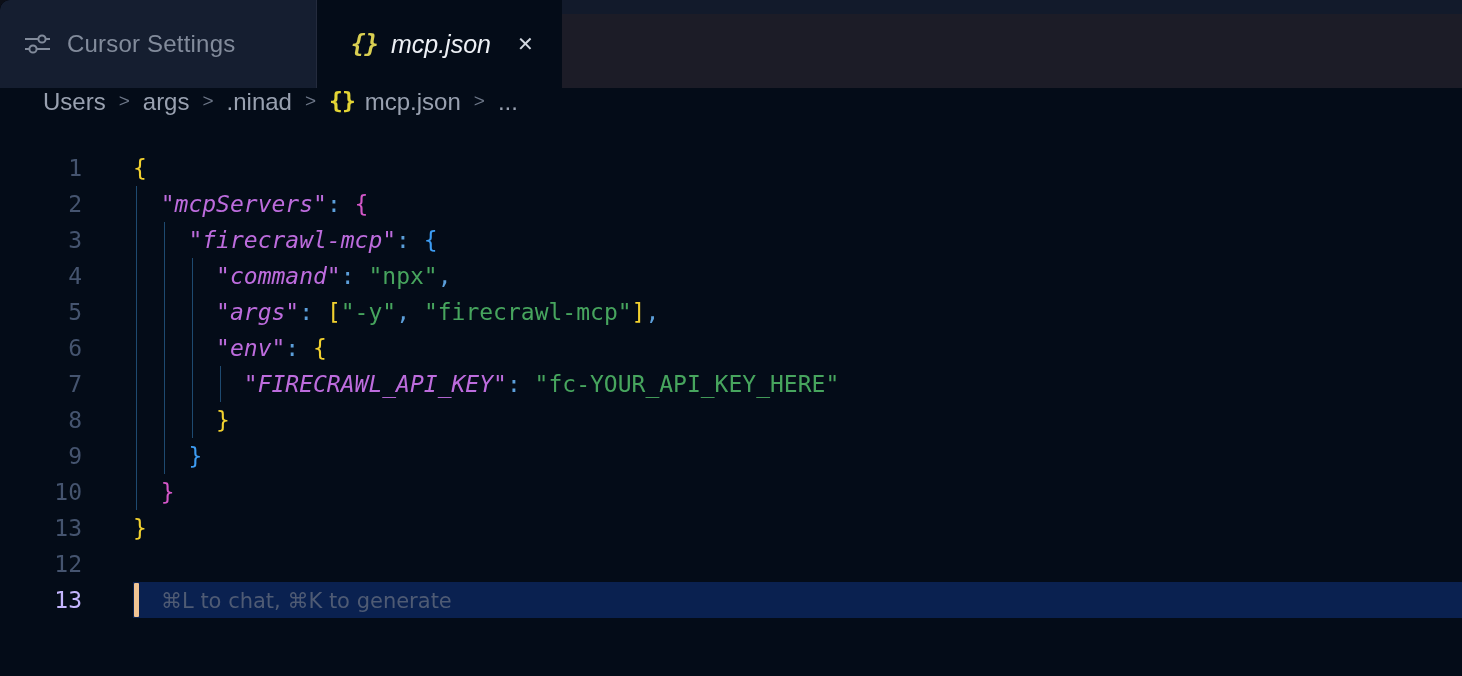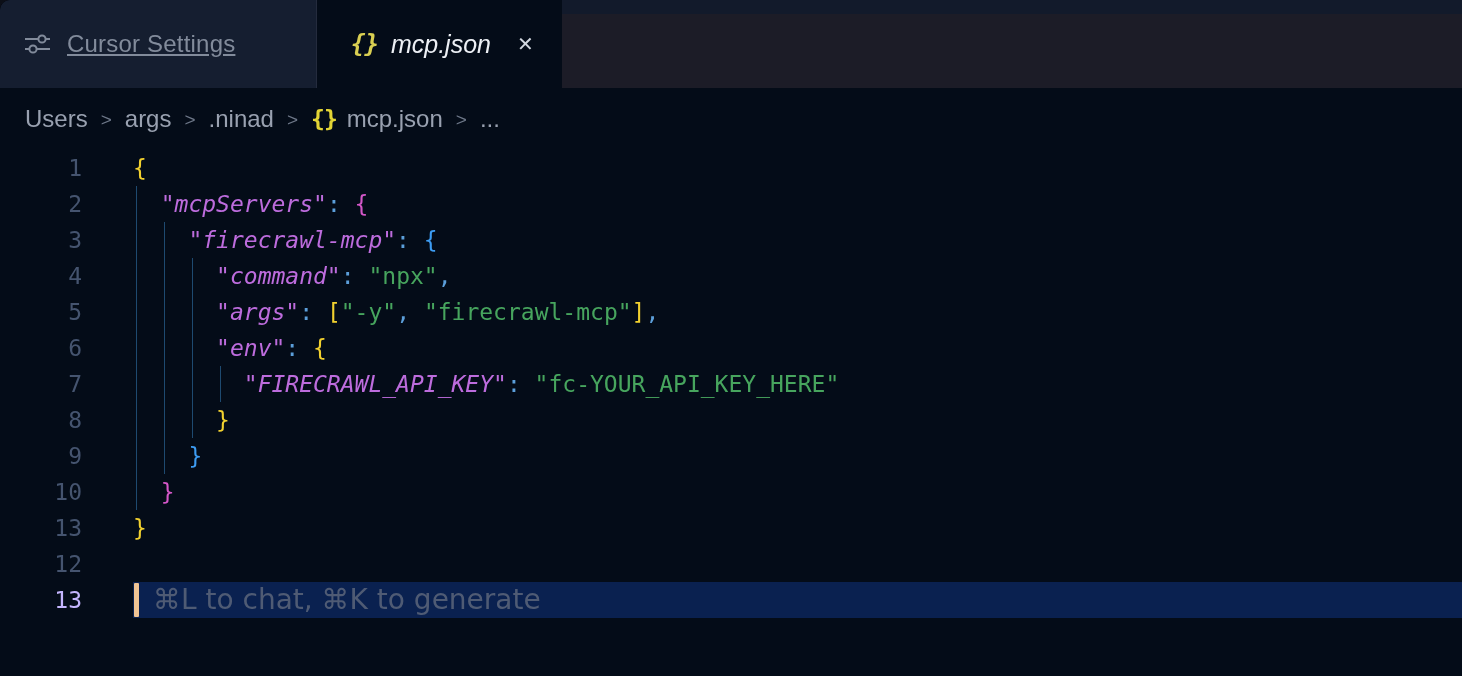--- a/index.html
+++ b/index.html
@@ -13,48 +13,48 @@
   .titlebar { position:absolute; top:0; left:0; width:1462px; height:14px;
               background:#121a2b; border-radius:10px 0 0 0; }
 
   
   .tabbar { position:absolute; top:14px; left:0; width:1462px; height:74px;
             background:#1c1c27; display:flex; }
   .tab { height:74px; display:flex; align-items:center; cursor:pointer; }
   .tab-settings { width:317px; background:#151e30; padding-left:24px;
                   border-right:1px solid #242b3d; margin-top:-14px; height:88px;
                   border-radius:10px 0 0 0; }
-  .tab-settings .tab-label { color:#828b9b; font-size:24px; margin-left:16px; letter-spacing:.2px;text-decoration:underline; }
+  .tab-settings .tab-label { color:#828b9b; font-size:24px; margin-left:16px; letter-spacing:.2px; }
   .sliders-icon { width:27px; height:24px; display:inline-block; }
   .tab-active { width:245px; background:#040c18; padding:0 18px 0 34px; margin-top:-14px; height:88px; }
   .json-icon { color:#d9cf52; font-size:24px; font-weight:bold; font-style:italic;
                font-family:"DejaVu Sans Mono",monospace; letter-spacing:-1px; }
   .tab-active .tab-label { color:#edf0f5; font-size:25px; font-style:italic; margin-left:13px; }
   .close-btn { color:#d3d8e0; font-size:20px; margin-left:26px; cursor:pointer; line-height:1; }
 
   
   .breadcrumb { position:absolute; top:88px; left:0; width:1462px; height:62px;
-                display:flex; align-items:center; padding-left:25px; background:#040c18; }
+                display:flex; padding-left:43px; background:#040c18; }
   .crumb { color:#99a1b0; font-size:24px; cursor:pointer; }
   .crumb-sep { color:#6e7889; font-size:19px; margin:0 13px; padding-top:2px; }
   .crumb-json-icon { color:#e3d535; font-size:23px; font-weight:bold;
                      font-family:"DejaVu Sans Mono",monospace; letter-spacing:-1px; margin-right:10px; }
 
   
   .code-area { position:absolute; top:150px; left:0; width:1462px; height:526px;
                background:#040c18; font-family:"DejaVu Sans Mono",monospace; font-size:23px; }
   .guide { position:absolute; width:1px; background:#1e4a70; }
   .line { display:flex; height:36px; line-height:36px; position:relative; }
   .gutter { flex:none; width:82px; text-align:right; color:#45546f; user-select:none; }
   .content { flex:1; margin-left:51px; white-space:pre; position:relative; }
   .line.active .gutter { color:#c4b5fd; }
   .line.active .content { background:#0a2150; }
   .caret { position:absolute; left:1px; top:1px; width:5px; height:34px;
            background:#f0c493; border-radius:1px; }
-  .ghost { font-family:"DejaVu Sans",sans-serif; color:#4f5b74; font-size:28px; padding-left:20px; }
+  .ghost { font-family:"DejaVu Sans",sans-serif; color:#4f5b74; font-size:21px; padding-left:28px; }
 
   .tok-key { color:#bd6cdd; font-style:italic; }
   .tok-str { color:#47a55e; }
   .tok-pn  { color:#5c9fda; }
   .tok-b1  { color:#f2d12f; }
   .tok-b2  { color:#d457c8; }
   .tok-b3  { color:#3d9cf2; }
   .tok-pl  { color:#d6dce6; }
 </style>
 </head>

